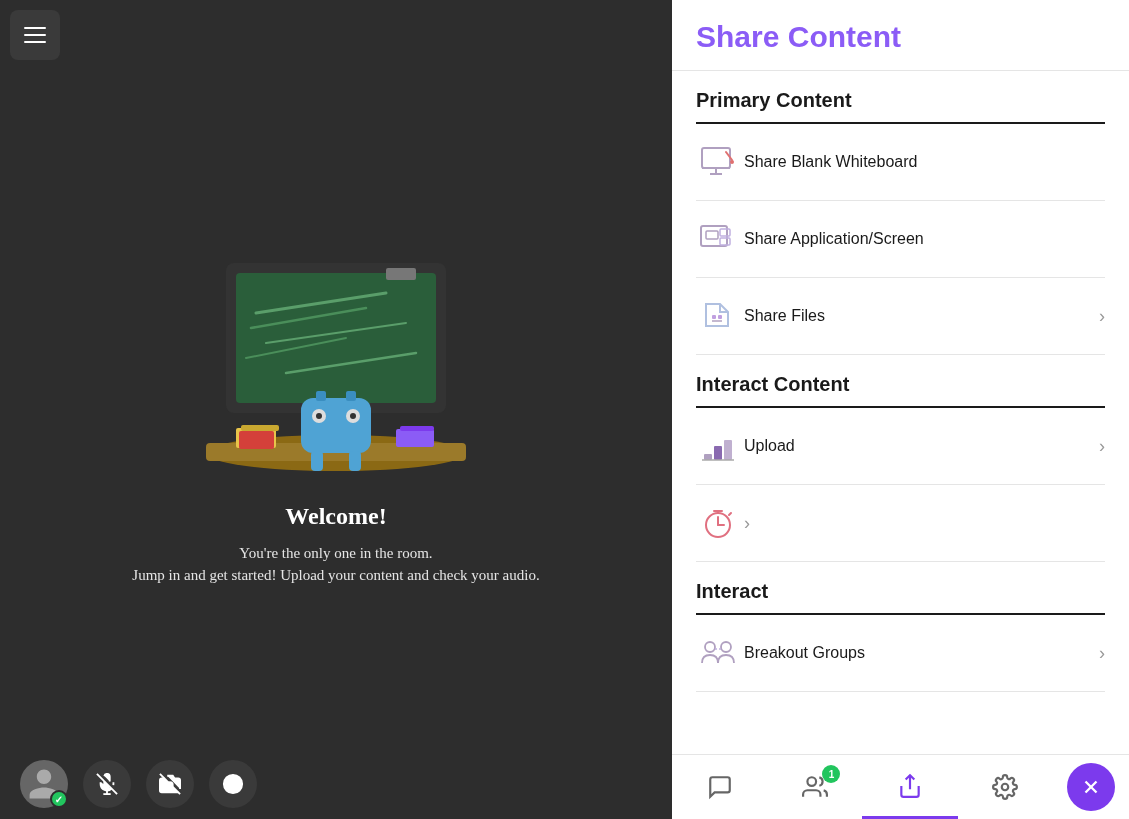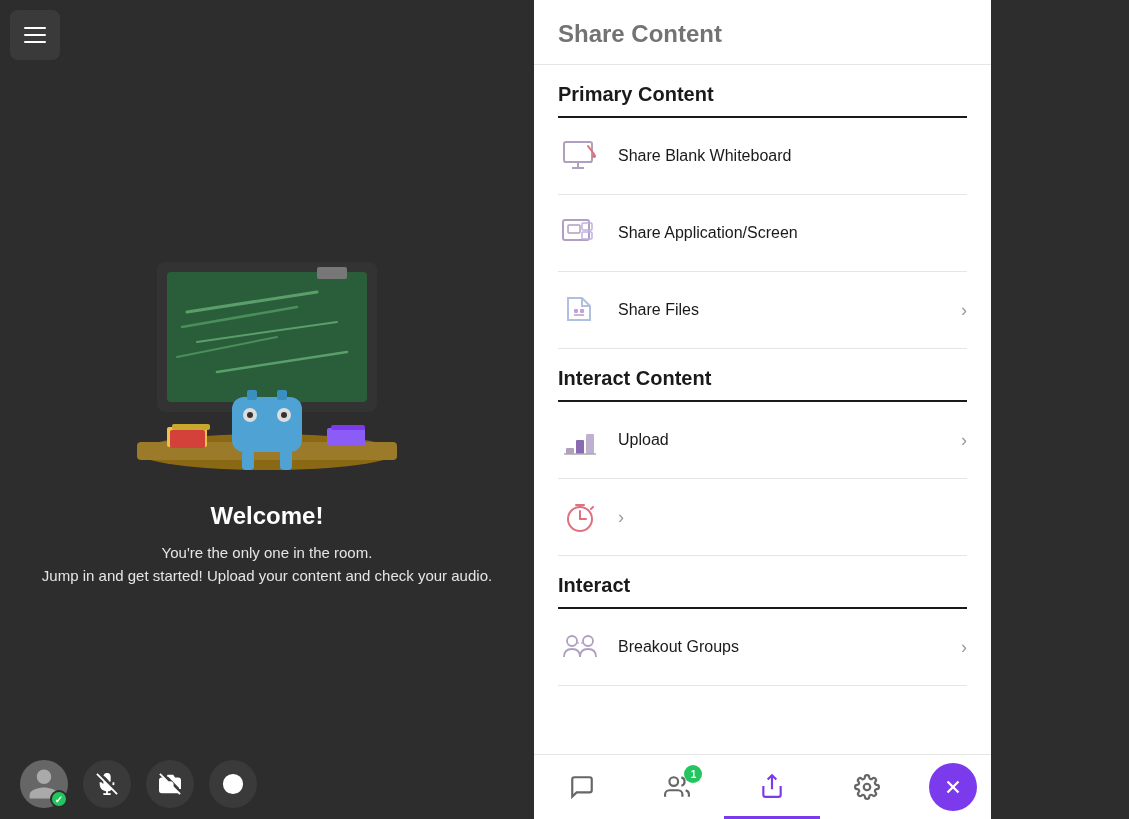--- a/index.html
+++ b/index.html
@@ -7,28 +7,29 @@
       font-family: -apple-system, BlinkMacSystemFont, 'Segoe UI', sans-serif;
       width: 1129px;
       height: 819px;
       display: flex;
       overflow: hidden;
       background: #2d2d2d;
     }
 
     
     .left-panel {
-      width: 534px;
+      width: 672px;
       height: 819px;
       background: #2d2d2d;
       display: flex;
       flex-direction: column;
       align-items: center;
       justify-content: center;
       position: relative;
+      font-family: Liberation Serif, serif;
     }
 
     .menu-btn {
       position: absolute;
       top: 10px;
       left: 10px;
       width: 50px;
       height: 50px;
       background: #3a3a3a;
       border-radius: 8px;
@@ -147,23 +148,23 @@
       background: white;
       display: flex;
       flex-direction: column;
     }
 
     .panel-header {
       padding: 20px 24px 16px;
       border-bottom: 1px solid #e5e5e5;
     }
     .panel-title {
-      font-size: 24px;
+      font-size: 30px;
       font-weight: 600;
-      color: #737373;
+      color: #8b5cf6;
     }
 
     .panel-content {
       flex: 1;
       overflow-y: auto;
       padding: 0 24px;
     }
 
     .section-header {
       padding: 18px 0 10px;
@@ -175,21 +176,21 @@
       font-weight: 600;
       color: #1a1a1a;
     }
 
     .menu-item {
       display: flex;
       align-items: center;
       padding: 16px 0;
       border-bottom: 1px solid #e5e5e5;
       cursor: pointer;
-      gap: 16px;
+      gap: 4px;
     }
 
     .menu-icon {
       width: 44px;
       height: 44px;
       flex-shrink: 0;
       display: flex;
       align-items: center;
       justify-content: center;
     }

